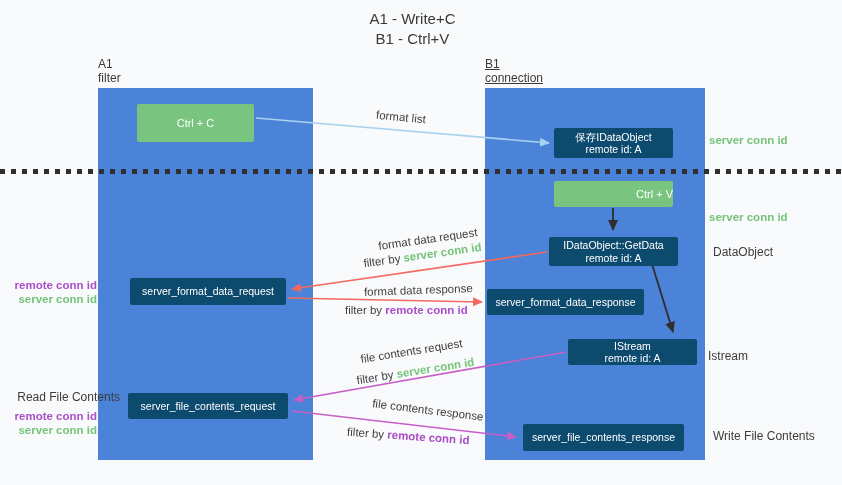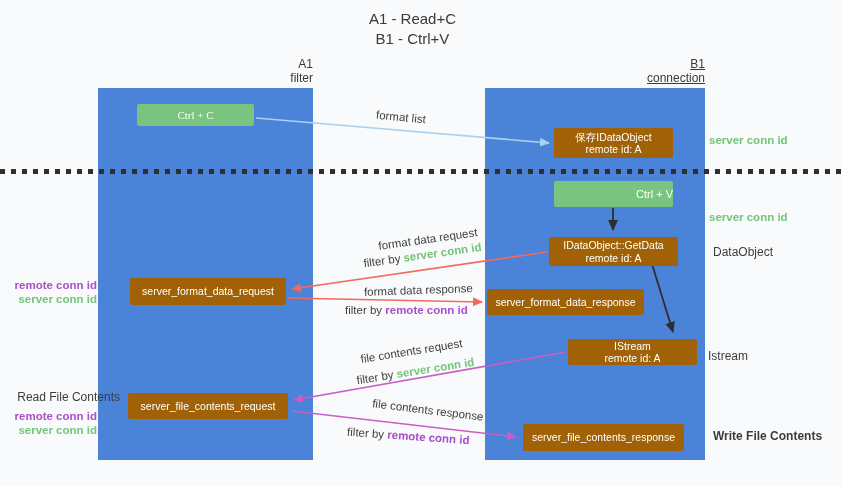--- a/index.html
+++ b/index.html
@@ -2,56 +2,56 @@
 <html><head>
 <meta charset="utf-8">
 <style>
   html,body{margin:0;padding:0;}
   body{font-family:"Liberation Sans","DejaVu Sans",sans-serif;background:#f9fafb;}
   .stage{position:relative;width:842px;height:485px;background:#f9fafb;overflow:hidden;}
 
   .title{position:absolute;left:295px;top:9px;width:235px;text-align:center;
          font-size:15px;line-height:20px;color:#3a3a3a;}
 
-  .lane-header{position:absolute;text-align:right;font-size:12px;line-height:14px;color:#3a3a3a;}
+  .lane-header{position:absolute;text-align:left;font-size:12px;line-height:14px;color:#3a3a3a;}
   .lane-header.a{left:98px;top:57px;width:215px;}
   .lane-header.b{left:485px;top:57px;width:220px;text-decoration:underline;}
 
   .lane{position:absolute;top:88px;height:372px;background:#4a83d7;z-index:1;}
   .lane.a{left:98px;width:215px;}
   .lane.b{left:485px;width:220px;}
 
   .dots{position:absolute;left:0;top:169px;width:842px;height:5px;z-index:5;
         background:repeating-linear-gradient(90deg,#2f2f2f 0 5px,transparent 5px 11px);}
 
   .box{position:absolute;z-index:4;display:flex;flex-direction:column;align-items:center;
        justify-content:center;color:#fff;border-radius:2px;text-align:center;
        font-size:10.5px;line-height:12.5px;white-space:nowrap;}
   .box.green{background:#79c47f;font-size:11px;}
-  .box.orange{background:#a16207;}
+  .box.orange{background:#0c4a6e;}
 
-  .b-ctrl-c{left:137px;top:104px;width:117px;height:22px;font-family:Liberation Serif, serif;}
+  .b-ctrl-c{left:137px;top:104px;width:117px;height:38px;}
   .b-save{left:554px;top:128px;width:119px;height:30px;}
   .b-ctrl-v{left:554px;top:181px;width:119px;height:26px;align-items:flex-end;}
   .b-getdata{left:549px;top:237px;width:129px;height:29px;}
   .b-fmt-req{left:130px;top:278px;width:156px;height:27px;}
   .b-fmt-resp{left:487px;top:289px;width:157px;height:26px;}
   .b-istream{left:568px;top:339px;width:129px;height:26px;}
   .b-file-req{left:128px;top:393px;width:160px;height:26px;}
   .b-file-resp{left:523px;top:424px;width:161px;height:27px;}
 
   .side{position:absolute;z-index:4;font-size:12px;white-space:nowrap;color:#3c3c3c;}
   .side.bold{font-weight:700;font-size:11.5px;line-height:14px;}
   .green-t{color:#74c47a;}
   .purple-t{color:#ab4fc8;}
   .r-scid1{left:709px;top:133px;}
   .r-scid2{left:709px;top:210px;}
   .r-dataobject{left:713px;top:245px;}
   .r-istream{left:708px;top:349px;}
-  .r-write{left:713px;top:429px;font-weight:bold;}
+  .r-write{left:713px;top:429px;}
   .l-ids1{right:745px;top:278px;text-align:right;}
   .l-read{right:722px;top:390px;text-align:right;}
   .l-ids2{right:745px;top:409px;text-align:right;}
 
   .fl{position:absolute;z-index:6;font-size:11.5px;color:#3f3f3f;white-space:nowrap;
       transform-origin:center center;}
   .fl .green-t,.fl .purple-t{font-weight:700;}
   .fl-format-list{left:376px;top:111px;transform:rotate(5.5deg);}
   .fl-fdreq{left:378px;top:233px;transform:rotate(-8deg);}
   .fl-filter1{left:363px;top:249px;transform:rotate(-8deg);}
@@ -63,21 +63,21 @@
   .fl-filter4{left:347px;top:430px;transform:rotate(4deg);}
 
   svg.overlay{position:absolute;left:0;top:0;z-index:3;pointer-events:none;}
 </style>
 </head>
 <body>
 
 <div class="stage">
 
   <div class="title">
-    <div>A1 - Read+C</div>
+    <div>A1 - Write+C</div>
     <div>B1 - Ctrl+V</div>
   </div>
 
   <div class="lane-header a">
     <div>A1</div>
     <div>filter</div>
   </div>
   <div class="lane-header b">
     <div>B1</div>
     <div>connection</div>

